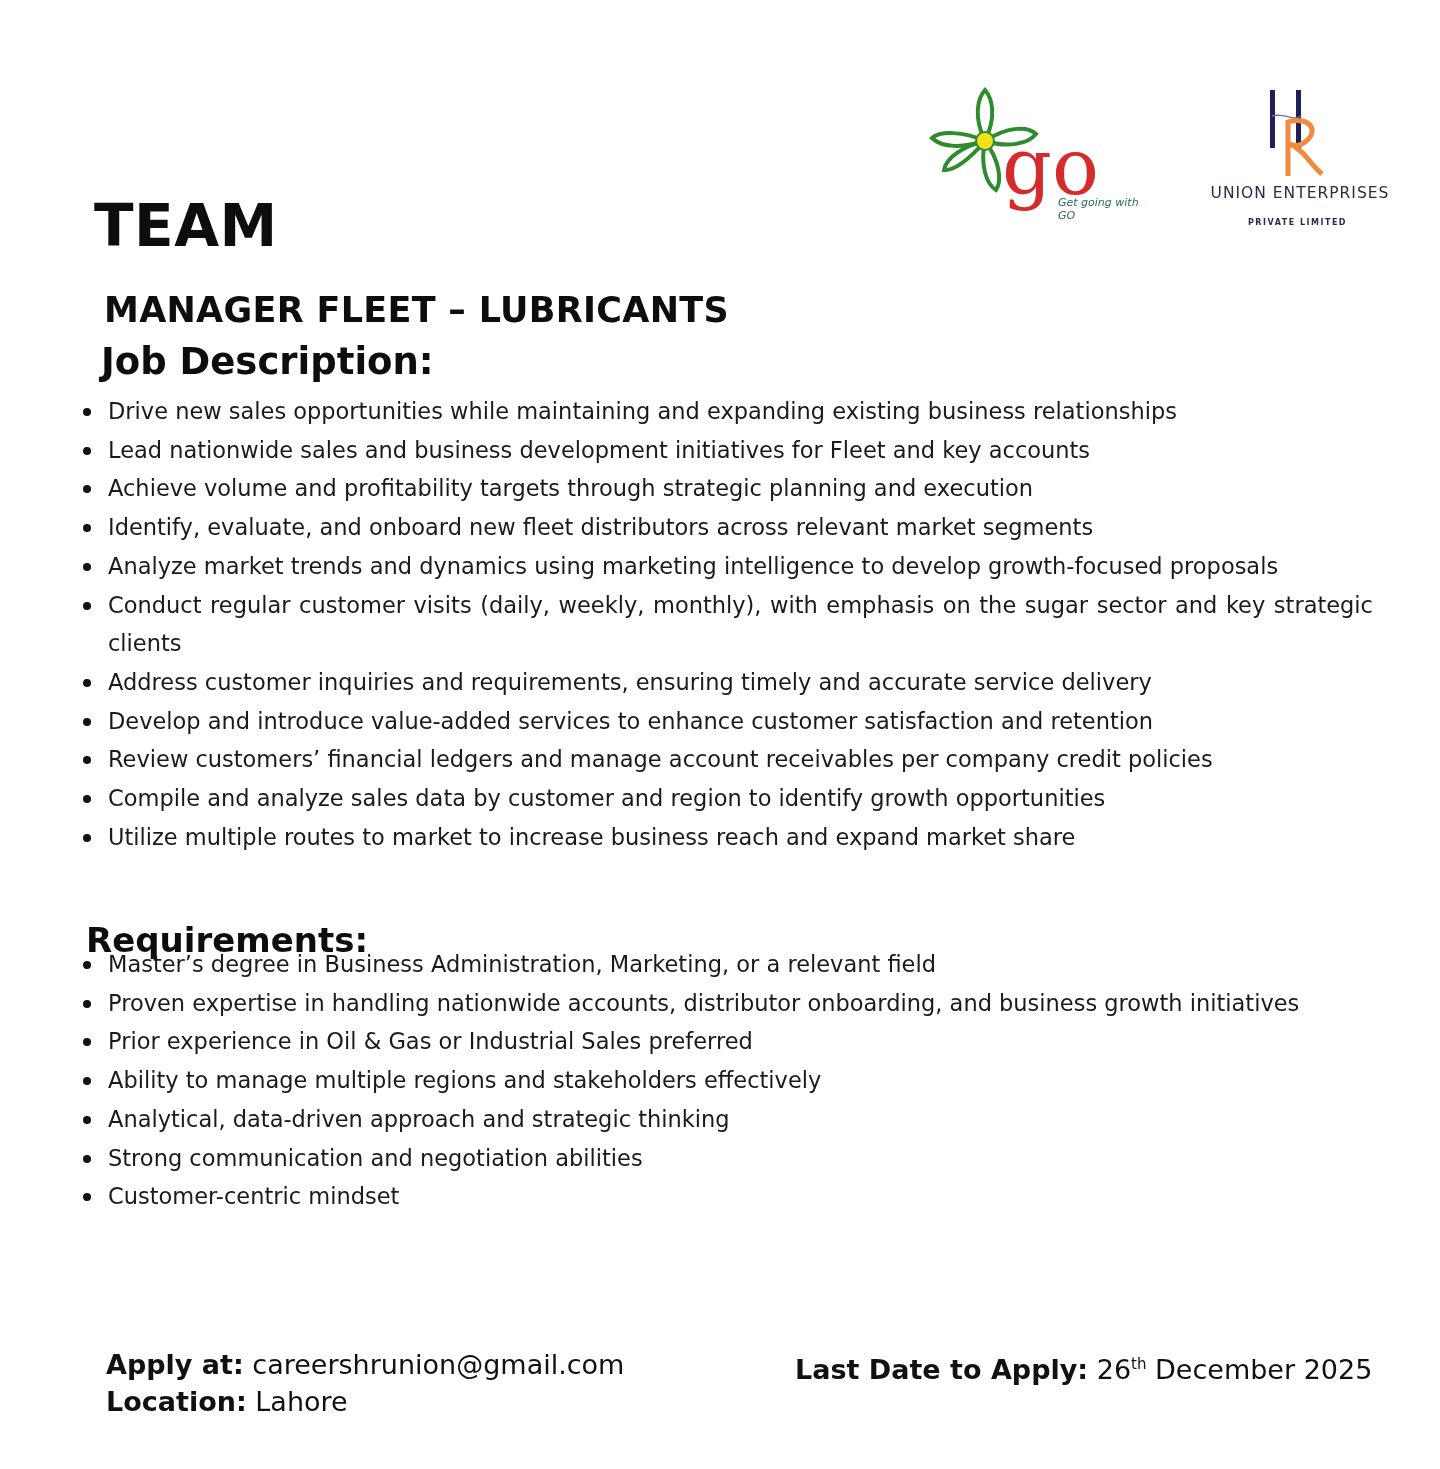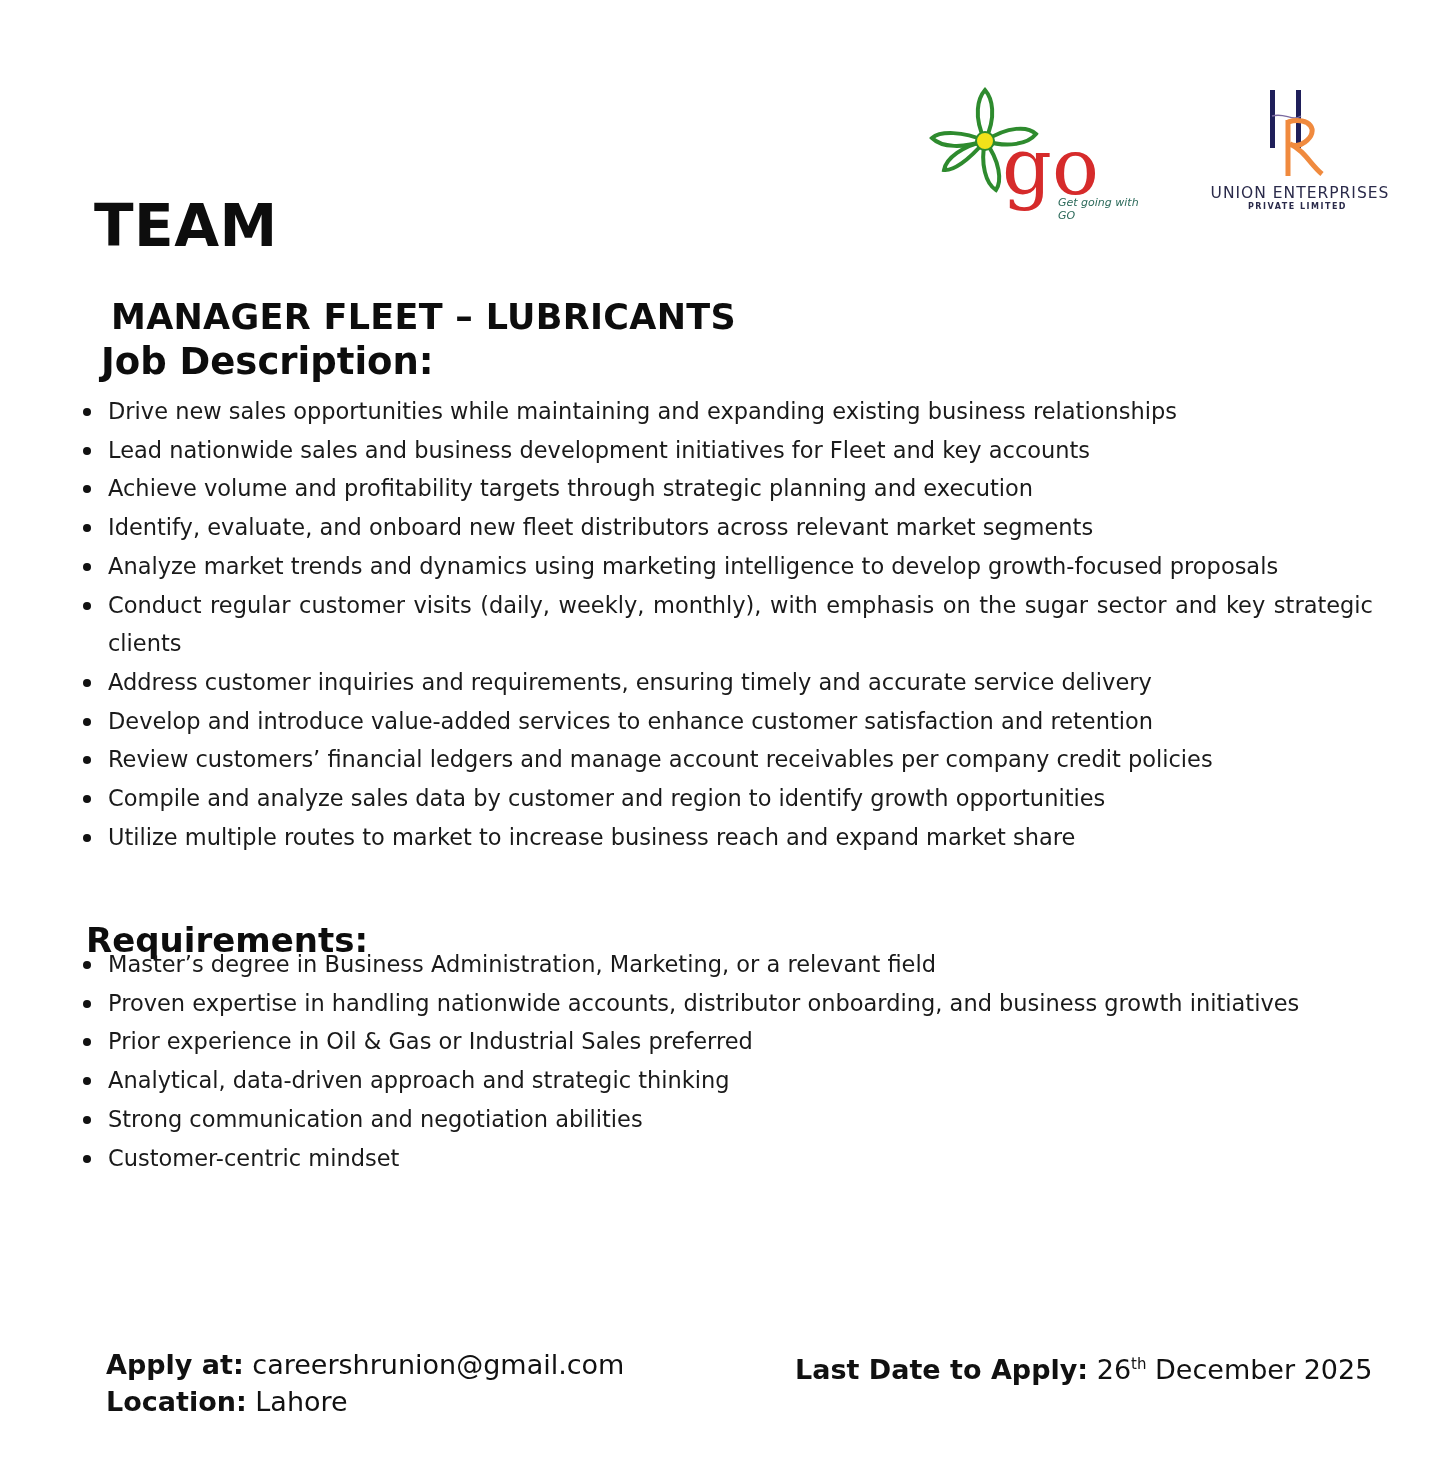--- a/index.html
+++ b/index.html
@@ -1,33 +1,33 @@
 <!DOCTYPE html>
 <html><head>
 <meta charset="utf-8">
 <style>
   html, body { margin:0; padding:0; background:#ffffff; }
   body { width:1440px; height:1469px; position:relative; overflow:hidden; font-family:"DejaVu Sans", sans-serif; color:#111111; }
   .headline { position:absolute; left:94px; top:118px; font-family:"DejaVu Sans", sans-serif; font-weight:bold; font-size:58px; line-height:72px; letter-spacing:0.5px; margin:0; color:#0d0d0d; }
-  .jobtitle { position:absolute; left:96px; top:282px; font-weight:bold; font-size:35px; letter-spacing:0.3px; margin:15px; color:#0d0d0d; }
+  .jobtitle { position:absolute; left:96px; top:282px; font-weight:bold; font-size:35px; letter-spacing:0.3px; margin:8px; color:#0d0d0d; }
   .jd-heading { position:absolute; left:101px; top:340px; font-weight:bold; font-size:37px; margin:0; color:#0d0d0d; }
   .req-heading { position:absolute; left:68px; top:902px; font-weight:bold; font-size:34px; margin:18px; color:#0d0d0d; }
   ul.bullets { position:absolute; left:80px; width:1293px; margin:0; padding:0; list-style:none; }
   ul.bullets li { position:relative; padding-left:28px; font-size:22.5px; line-height:38.7px; text-align:justify; color:#1a1a1a; }
   ul.bullets li .dot { position:absolute; left:3px; top:16px; width:8px; height:8px; border-radius:50%; background:#111; }
   #jd-list { top:392px; }
   #req-list { top:945px; }
   .footer-left { position:absolute; left:106px; top:1346px; font-size:27px; line-height:37px; }
   .footer-right { position:absolute; left:795px; top:1346px; font-size:27px; line-height:37px; }
   .lbl { font-weight:bold; }
   sup { font-size:15px; }
   .go-logo { position:absolute; left:928px; top:86px; width:230px; height:140px; }
   .hr-logo { position:absolute; left:1200px; top:86px; width:200px; height:140px; text-align:center; }
   .ue-name { position:absolute; left:0; top:98px; width:200px; text-align:center; font-size:15.5px; letter-spacing:1px; color:#2a2a4a; }
-  .ue-sub { position:absolute; left:0; top:116px; width:195px; text-align:center; font-size:8px; font-weight:bold; letter-spacing:1.5px; color:#2a2a4a; }
+  .ue-sub { position:absolute; left:0; top:132px; width:195px; text-align:center; font-size:8px; font-weight:bold; letter-spacing:1.5px; color:#2a2a4a; }
   .go-tag { position:absolute; left:130px; top:110px; font-style:italic; font-size:11px; color:#2c6a5a; }
 </style>
 </head>
 <body>
 
 <h1 class="headline">
   <br>
   <span>TEAM</span>
 </h1>
 
@@ -73,20 +73,21 @@
     <li><span class="dot"></span><span>Compile and analyze sales data by customer and region to identify growth opportunities</span></li>
     <li><span class="dot"></span><span>Utilize multiple routes to market to increase business reach and expand market share</span></li>
   </ul>
 
 <h3 class="req-heading">Requirements:</h3>
 
 <ul class="bullets" id="req-list">
     <li><span class="dot"></span><span>Master’s degree in Business Administration, Marketing, or a relevant field</span></li>
     <li><span class="dot"></span><span>Proven expertise in handling nationwide accounts, distributor onboarding, and business growth initiatives</span></li>
     <li><span class="dot"></span><span>Prior experience in Oil &amp; Gas or Industrial Sales preferred</span></li>
+    <li><span class="dot"></span><span>Ability to manage multiple regions and stakeholders effectively</span></li>
     <li><span class="dot"></span><span>Analytical, data-driven approach and strategic thinking</span></li>
     <li><span class="dot"></span><span>Strong communication and negotiation abilities</span></li>
     <li><span class="dot"></span><span>Customer-centric mindset</span></li>
   </ul>
 
 <div class="footer-left">
   <div>
     <span class="lbl">Apply at:</span>
     <span>careershrunion@gmail.com</span>
   </div>

